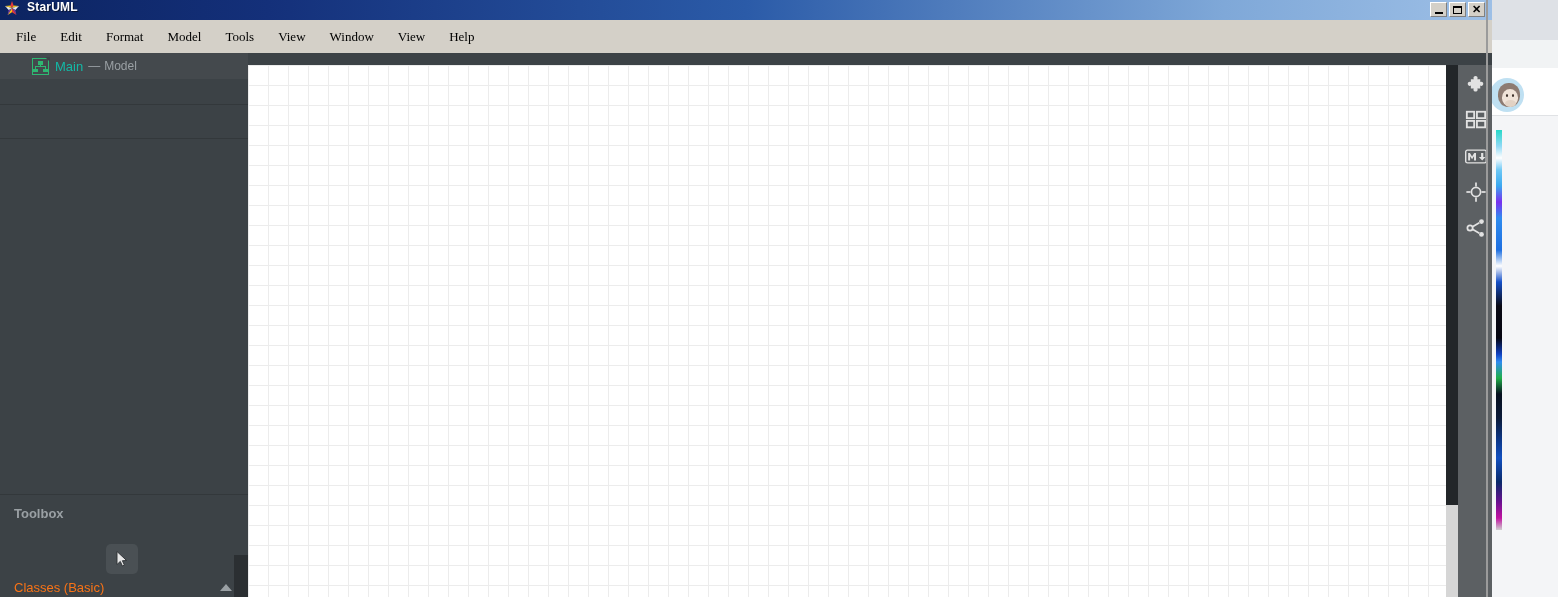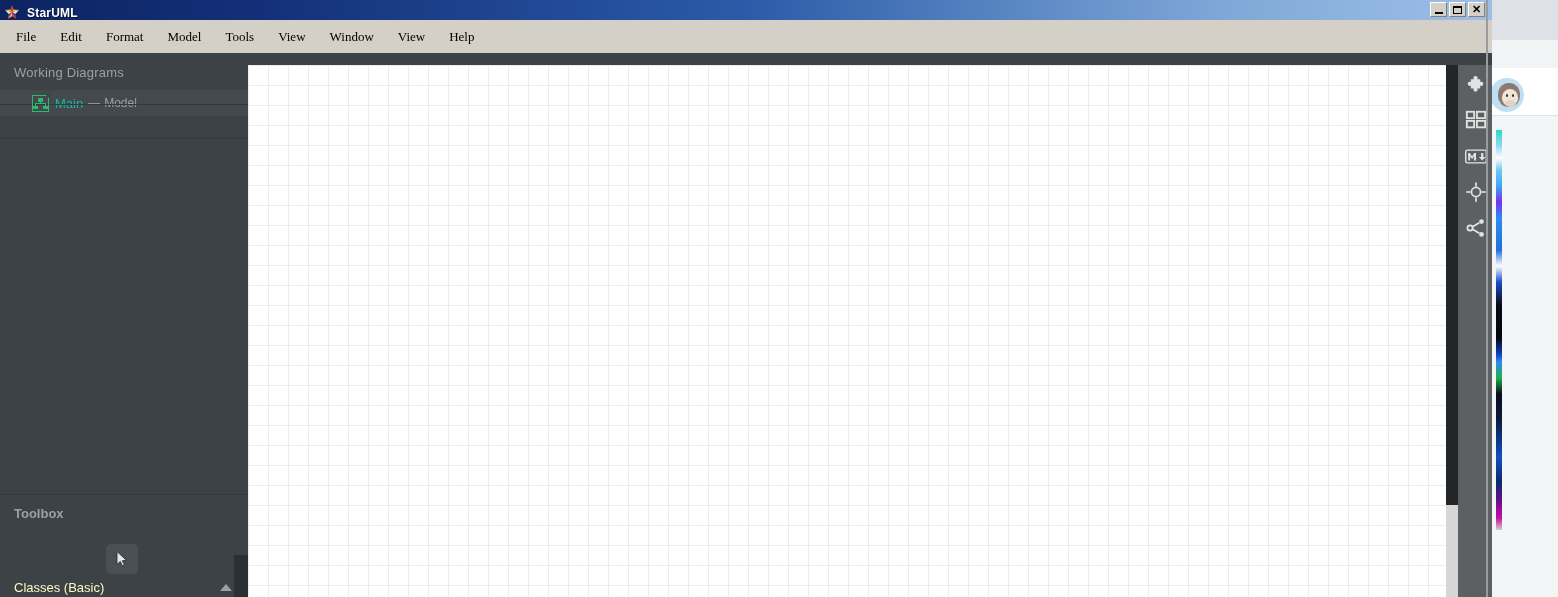--- a/index.html
+++ b/index.html
@@ -73,21 +73,21 @@
   
   #staruml-window {
     position: absolute; left: 0; top: 0; width: 1492px; height: 597px;
     background: #3c4246;
   }
 
   
   .titlebar {
     position: absolute; left: 0; top: 0; width: 1492px; height: 20px;
     background: linear-gradient(to right, #0c2461 0%, #14307a 18%, #2b5ba8 50%, #7fa8d8 82%, #9dbfe6 100%);
-    display: flex; align-items: flex-end;
+    display: flex; align-items: flex-start;
   }
   .titlebar-logo {
     position: relative; width: 16px; height: 16px; margin-left: 4px; flex: none;
   }
   .titlebar-title {
     color: #ffffff; font-size: 12px; font-weight: bold;
     margin-left: 7px; letter-spacing: 0.2px;
     text-shadow: 1px 1px 0 rgba(0,0,0,0.5);
   }
   .titlebar-buttons {
@@ -175,21 +175,21 @@
     background: #4a5054; border-radius: 5px;
     display: flex; align-items: center; justify-content: center;
   }
   .cursor-glyph { width: 12px; height: 16px; }
 
   .group-row {
     position: absolute; left: 0; top: 520px; width: 248px; height: 28px;
     display: flex; align-items: center; justify-content: space-between;
     padding: 0 16px 0 14px;
   }
-  .group-label { font-size: 13px; color: #fef9c3; }
+  .group-label { font-size: 13px; color: #f97316; }
   .group-caret {
     width: 0; height: 0;
     border-left: 6px solid transparent;
     border-right: 6px solid transparent;
     border-bottom: 7px solid #9aa0a4;
   }
 
   .sidebar-scrollbar {
     position: absolute; left: 234px; top: 502px; width: 14px; height: 95px;
     background: #2b2f32;
@@ -304,21 +304,20 @@
     <div class="menu-item">Model</div>
     <div class="menu-item">Tools</div>
     <div class="menu-item">View</div>
     <div class="menu-item">Window</div>
     <div class="menu-item">View</div>
     <div class="menu-item">Help</div>
   </div>
 
   <div class="sidebar">
 
-    <div class="panel-header">Working Diagrams</div>
 
     <div class="sidebar-divider" style="top:51px;"></div>
 
     <div class="tree-row">
       <div class="diagram-icon">
         <div class="page"></div>
         <div class="corner"></div>
         <div class="node" style="left:6px; top:3px; width:5px; height:4px;"></div>
         <div class="node" style="left:8px; top:7px; width:1px; height:2px;"></div>
         <div class="node" style="left:3px; top:8px; width:11px; height:1px;"></div>

